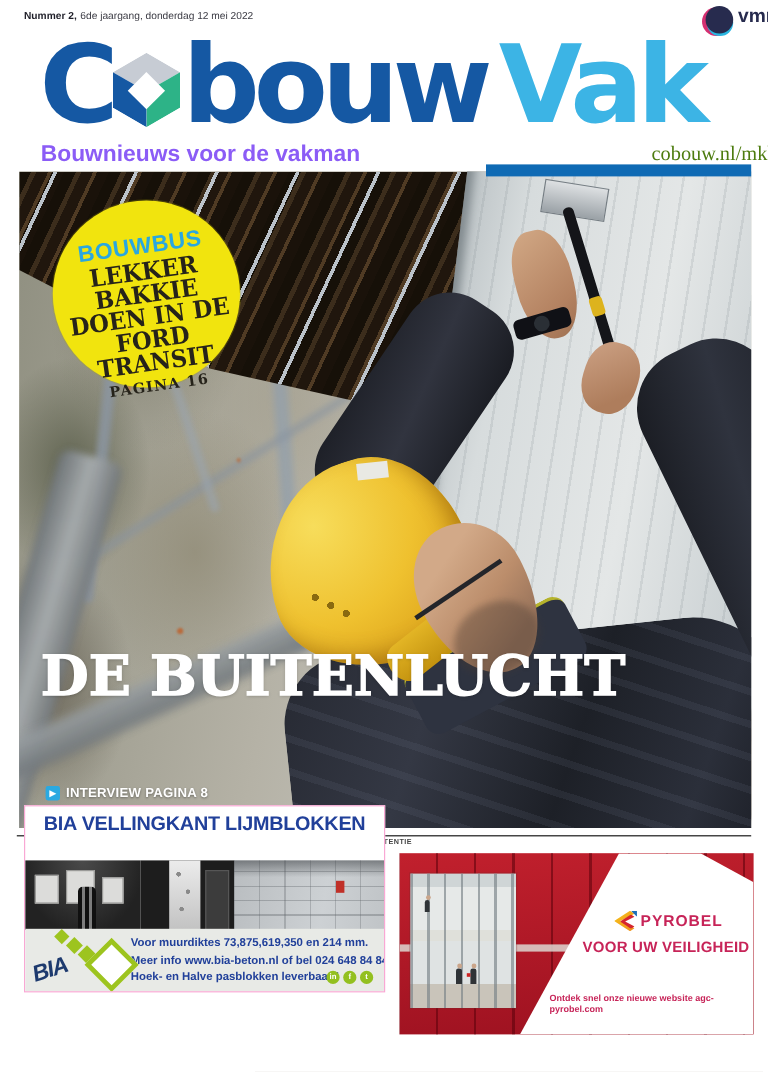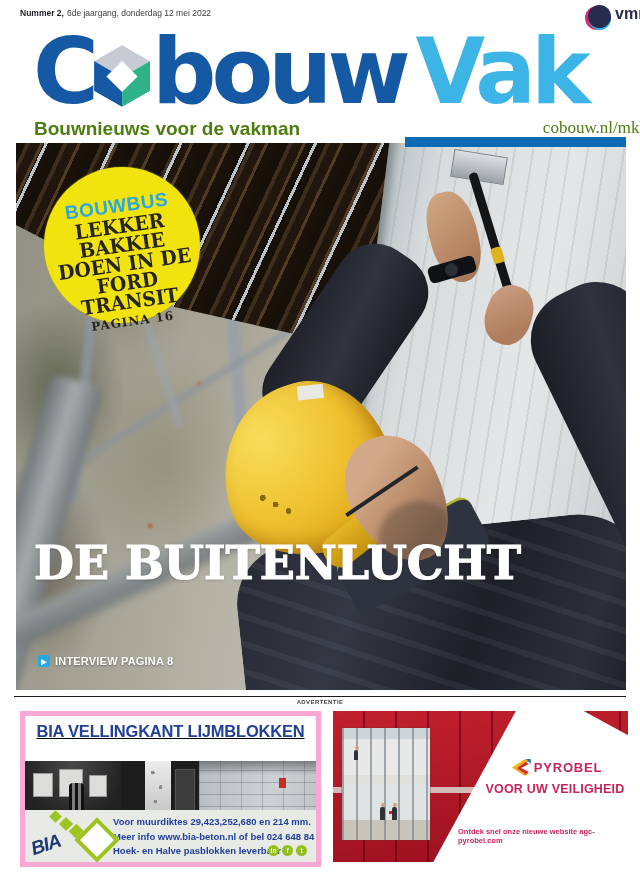--- a/index.html
+++ b/index.html
@@ -21,21 +21,21 @@
             font-family:"DejaVu Sans",sans-serif;font-weight:bold;font-size:90px;line-height:96px;letter-spacing:-5px;}
   .logo-c,.logo-bouw{color:#1558a3;}
   .logo-vak{color:#3cb4e5;margin-left:10px;}
   .logo-cube{display:inline-block;position:relative;width:56px;height:62px;margin:0 2px 0 0;vertical-align:-4px;
              clip-path:polygon(50% 0,100% 26%,100% 74%,50% 100%,0 74%,0 26%);}
   .logo-cube .f-top{position:absolute;inset:0;background:#c7ccd4;clip-path:polygon(50% 0,100% 26%,50% 52%,0 26%);}
   .logo-cube .f-left{position:absolute;inset:0;background:#1558a3;clip-path:polygon(0 26%,50% 52%,50% 100%,0 74%);}
   .logo-cube .f-right{position:absolute;inset:0;background:#2db387;clip-path:polygon(100% 26%,50% 52%,50% 100%,100% 74%);}
   .logo-cube .hole{position:absolute;left:50%;top:52%;width:22px;height:22px;background:#fff;transform:translate(-50%,-52%) rotate(45deg);}
 
-  .tagline{position:absolute;left:34px;top:118px;font-size:19px;font-weight:bold;color:#4d7c0f;}
+  .tagline{position:absolute;left:34px;top:118px;font-size:19px;font-weight:bold;color:#8b5cf6;}
   .site-url{position:absolute;right:16px;top:118px;font-family:"Liberation Serif",serif;font-weight:normal;font-size:17px;color:#4d7c0f;}
   .blue-bar{position:absolute;left:405px;top:137px;width:221px;height:10px;background:#0f6ab4;z-index:6;}
 
   
   .photo{position:absolute;left:16px;top:143px;width:610px;height:547px;overflow:hidden;background:#b5b2a6;}
   .ph-bg{position:absolute;inset:0;background:
       radial-gradient(95px 130px at 7% 45%, rgba(88,92,72,.85), transparent 70%),
       radial-gradient(130px 170px at 24% 58%, rgba(142,136,114,.7), transparent 70%),
       radial-gradient(100px 150px at 4% 78%, rgba(104,99,86,.85), transparent 70%),
       radial-gradient(150px 190px at 36% 34%, rgba(163,158,141,.6), transparent 70%),
@@ -127,22 +127,22 @@
       text-shadow:0 1px 3px rgba(0,0,0,.25);}
   .kicker-row{position:absolute;left:22px;top:512px;display:flex;align-items:center;gap:5px;color:#fff;
       font-weight:bold;font-size:11px;letter-spacing:.2px;text-shadow:0 1px 2px rgba(0,0,0,.4);}
   .play{display:inline-flex;align-items:center;justify-content:center;width:12px;height:12px;background:#2aa9e1;
       border-radius:2px;color:#fff;font-size:7px;line-height:1;text-shadow:none;}
 
   
   .rule{position:absolute;left:14px;top:696px;width:612px;border-top:1.5px solid #1a1a1a;}
   .ad-label{position:absolute;left:0;top:699px;width:640px;text-align:center;font-size:6px;letter-spacing:.4px;color:#444;font-weight:bold;}
 
-  .bia-ad{position:absolute;left:20px;top:711px;width:301px;height:156px;background:#fff;border:5px solid #f9a8d4;
-      box-sizing:border-box;overflow:hidden;text-decoration:underline;}
+  .bia-ad{position:absolute;left:20px;top:671px;width:301px;height:156px;background:#fff;border:1px solid #f9a8d4;
+      box-sizing:border-box;overflow:hidden;}
   .bia-title{margin-top:6px;text-align:center;font-size:16.5px;font-weight:bold;color:#21409a;letter-spacing:-.2px;}
   .bia-sub{text-align:center;font-size:14.5px;font-weight:bold;color:#93c01f;letter-spacing:.2px;}
   .bia-strip{position:absolute;left:0;top:45px;width:100%;height:58px;display:flex;}
   .seg1{position:relative;width:96px;height:100%;background:radial-gradient(at 50% 0,#4a4a4a,#222 75%);}
   .seg1 .bx{position:absolute;background:#dcdcda;border:1px solid #9a9a98;}
   .seg1 .bx1{left:8px;top:12px;width:18px;height:22px;}
   .seg1 .bx2{left:34px;top:8px;width:22px;height:26px;}
   .seg1 .bx3{left:64px;top:14px;width:16px;height:20px;}
   .seg1 .fig{position:absolute;left:44px;top:22px;width:15px;height:36px;
       background:repeating-linear-gradient(90deg,#101010 0 3px,#7d7d7d 3px 6px);border-radius:4px 4px 0 0;}
@@ -301,21 +301,21 @@
     </div>
     <div class="bia-footer">
       <div class="bia-logo">
         <span class="cube-sm cs1"></span>
         <span class="cube-sm cs2"></span>
         <span class="cube-sm cs3"></span>
         <span class="cube-big"></span>
         <span class="bia-word">BIA</span>
       </div>
       <div class="bia-lines">
-        <div>Voor muurdiktes 29,423,252,680 en 214 mm.</div>
+        <div>Voor muurdiktes 73,875,619,350 en 214 mm.</div>
         <div>Meer info www.bia-beton.nl of bel 024 648 84 84</div>
         <div>Hoek- en Halve pasblokken leverbaar !</div>
       </div>
       <div class="bia-social">
         <span class="soc">in</span>
         <span class="soc">f</span>
         <span class="soc">t</span>
       </div>
     </div>
   </div>

